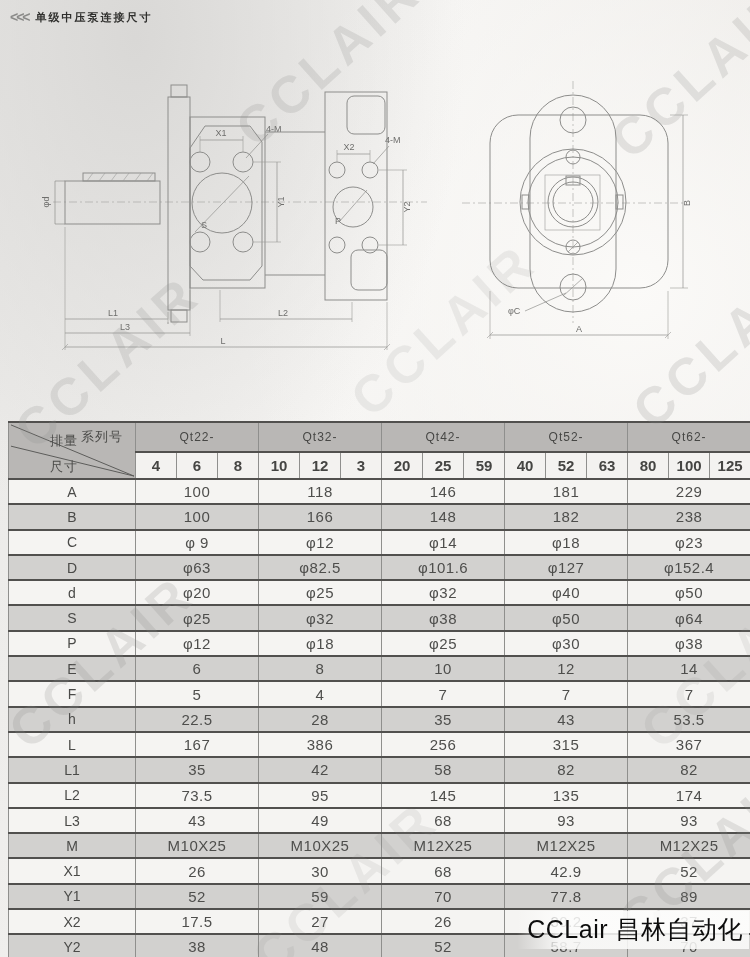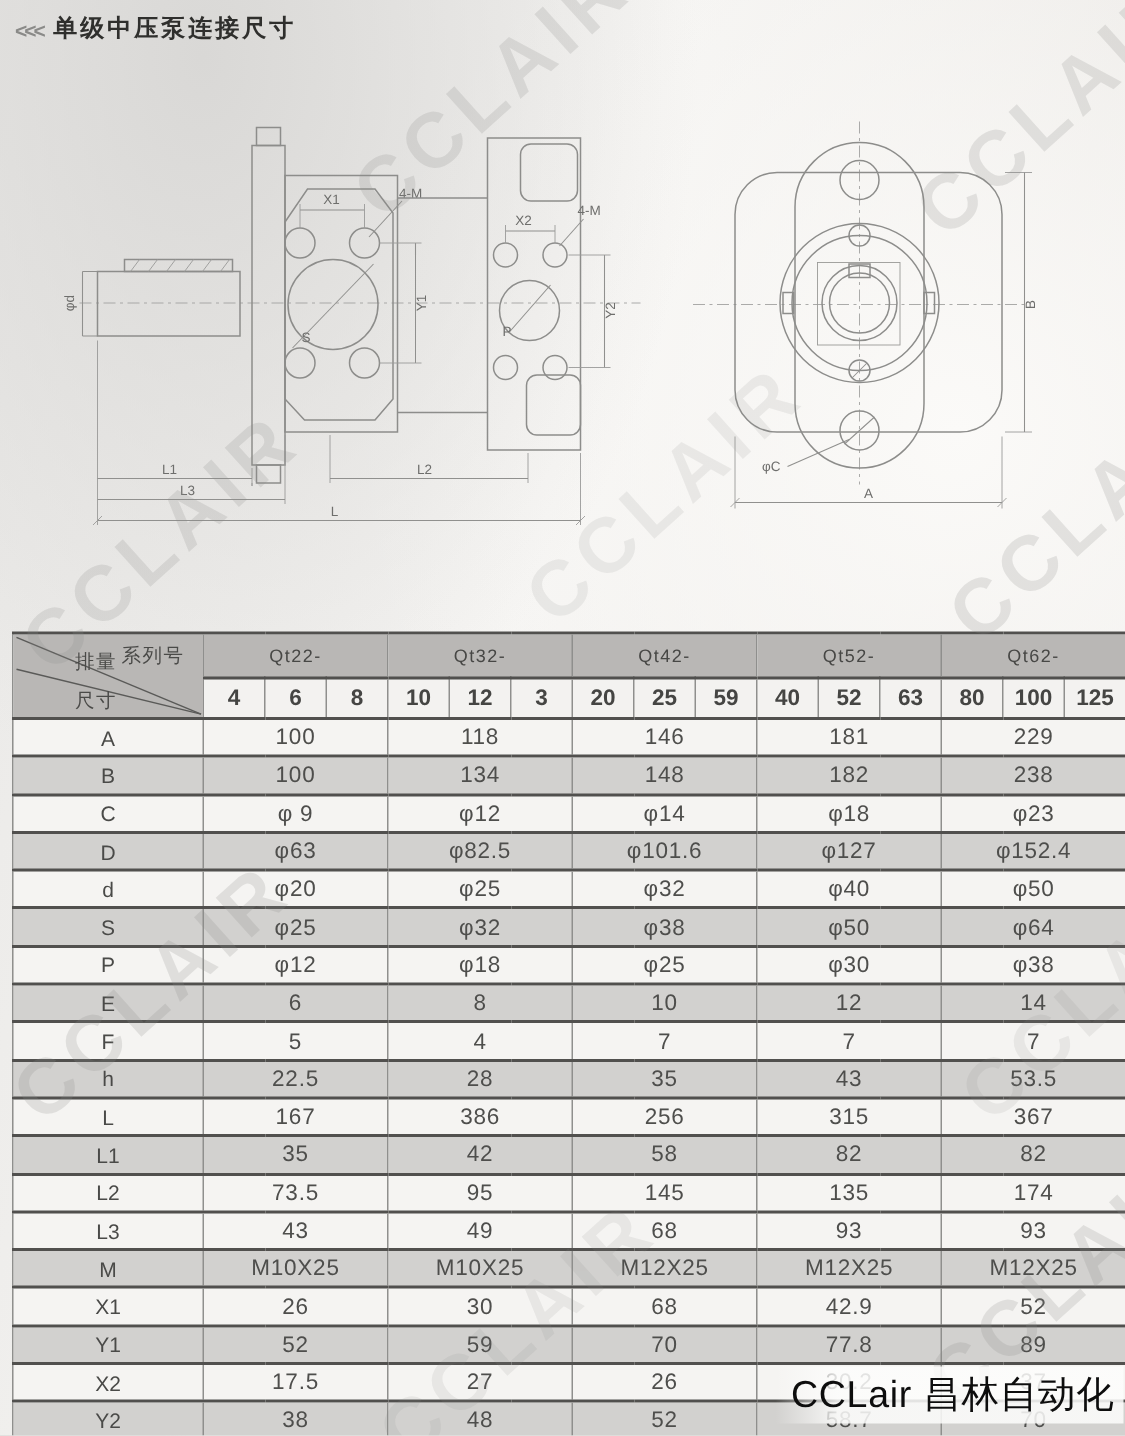--- a/index.html
+++ b/index.html
@@ -7,21 +7,21 @@
     position:relative;width:750px;height:957px;overflow:hidden;
     font-family:"Liberation Sans",sans-serif;
     background:
       radial-gradient(ellipse at 18% 4%, #d9d8d6 0%, rgba(217,216,214,0) 38%),
       radial-gradient(ellipse at 85% 30%, #fbfaf8 0%, rgba(251,250,248,0) 45%),
       linear-gradient(105deg,#e9e8e6,#f5f4f2 45%,#edebe8 75%,#f2f1ef);
   }
   
   .titlebar{position:absolute;left:10px;top:9px;display:flex;align-items:center;gap:7px;}
   .tmark{font-size:14px;font-weight:bold;color:#8a8a88;letter-spacing:-2px;}
-  .ttext{font-size:16px;font-weight:bold;color:#2f2f2d;letter-spacing:2px;}
+  .ttext{font-size:11px;font-weight:bold;color:#2f2f2d;letter-spacing:2px;}
   
   .wm{position:absolute;font-weight:bold;font-size:52px;letter-spacing:5px;color:#8c8c8a;
       opacity:.20;transform:rotate(-42deg);white-space:nowrap;pointer-events:none;z-index:3;}
   .wm.light{opacity:.13;}
   
   .dwg{position:absolute;z-index:1;}
   .ol{stroke:#8d8d8b;stroke-width:1;fill:none;}
   .thin{stroke:#9a9a98;stroke-width:.6;fill:none;}
   .dim{stroke:#90908e;stroke-width:.7;fill:none;}
   .cl{stroke:#a2a2a0;stroke-width:.6;fill:none;stroke-dasharray:8 3 2 3;}
@@ -258,21 +258,21 @@
             <th class="rowlabel">A</th>
             <td colspan="3" class="val">100</td>
             <td colspan="3" class="val">118</td>
             <td colspan="3" class="val">146</td>
             <td colspan="3" class="val">181</td>
             <td colspan="3" class="val">229</td>
           </tr>
           <tr class="gray">
             <th class="rowlabel">B</th>
             <td colspan="3" class="val">100</td>
-            <td colspan="3" class="val">134</td>
+            <td colspan="3" class="val">166</td>
             <td colspan="3" class="val">148</td>
             <td colspan="3" class="val">182</td>
             <td colspan="3" class="val">238</td>
           </tr>
           <tr class="white">
             <th class="rowlabel">C</th>
             <td colspan="3" class="val">φ 9</td>
             <td colspan="3" class="val">φ12</td>
             <td colspan="3" class="val">φ14</td>
             <td colspan="3" class="val">φ18</td>

